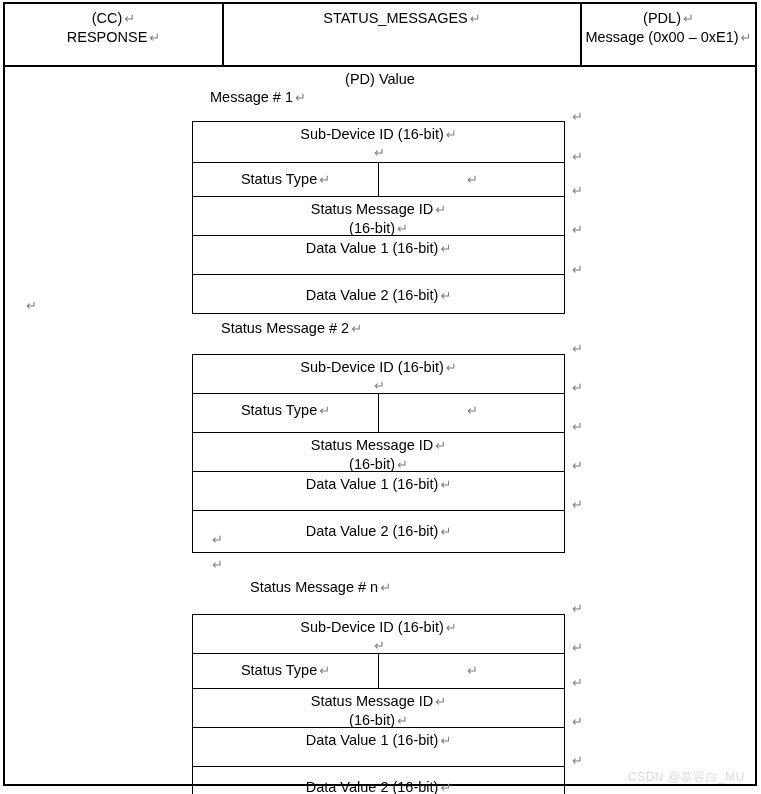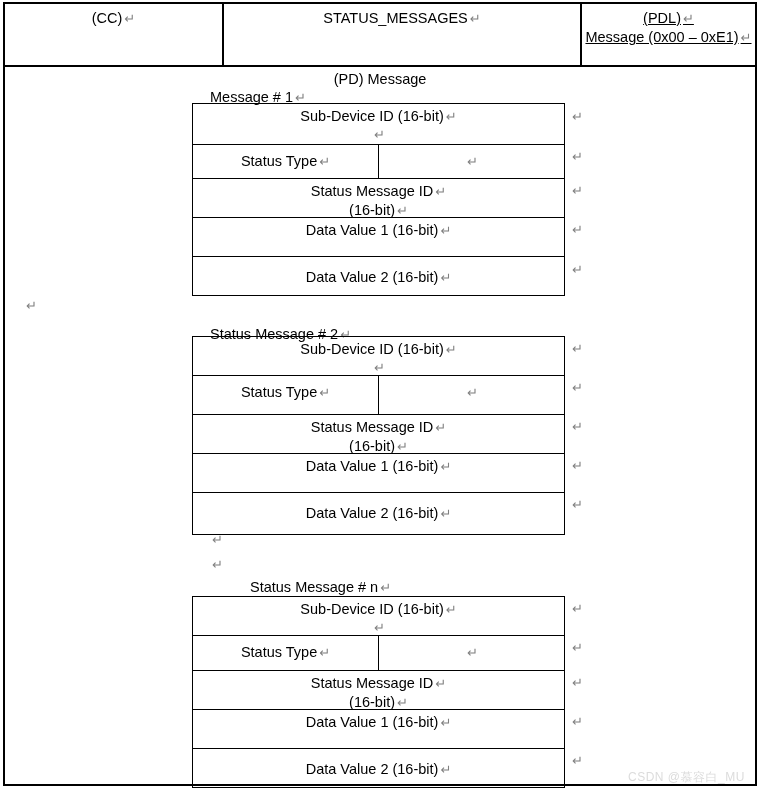--- a/index.html
+++ b/index.html
@@ -43,21 +43,21 @@
   .hdr-cell {
     box-sizing: border-box;
     padding-top: 5px;
     text-align: center;
     font-size: 14.5px;
     line-height: 18px;
     white-space: nowrap;
   }
   .hdr-cc  { width: 219px; border-right: 2px solid #000; }
   .hdr-pid { width: 358px; border-right: 2px solid #000; }
-  .hdr-pdl { flex: 1 1 auto; text-decoration: underline; }
+  .hdr-pdl { flex: 1 1 auto; }
 
   
   .body-area {
     position: absolute;
     left: 0;
     top: 63px;
     right: 0;
     bottom: 0;
   }
 
@@ -96,20 +96,21 @@
     color: #808080;
   }
 
   
   .msg-table {
     position: absolute;
     left: 187px;
     width: 373px;
     border: 1.5px solid #000;
     box-sizing: border-box;
+    margin-top: 18px;
   }
   .msg-row {
     position: relative;
     box-sizing: border-box;
     border-bottom: 1.5px solid #000;
     text-align: center;
     font-size: 14.5px;
     line-height: 18px;
   }
   .msg-row:last-child { border-bottom: none; }
@@ -163,41 +164,44 @@
 <div id="page">
 
   <div class="outer-table">
 
     <div class="header-row">
 
       <div class="hdr-cell hdr-cc">
         <div>
           <span>(CC)</span><span class="ret">↵</span>
         </div>
+        <div>
+          <span>RESPONSE</span><span class="ret">↵</span>
+        </div>
       </div>
 
       <div class="hdr-cell hdr-pid">
         <div>
           <span>STATUS_MESSAGES</span><span class="ret">↵</span>
         </div>
       </div>
 
       <div class="hdr-cell hdr-pdl">
         <div>
           <span>(PDL)</span><span class="ret">↵</span>
         </div>
         <div>
           <span>Message (0x00 – 0xE1)</span><span class="ret">↵</span>
         </div>
       </div>
     </div>
 
     <div class="body-area">
 
-      <div class="pd-status-line">(PD) Message</div>
+      <div class="pd-status-line">(PD) Value</div>
       <div class="msg1-line">
         <span>Message # 1</span><span class="ret">↵</span>
       </div>
 
       <div class="loose-ret" style="left:21px; top:232px;">↵</div>
 
       <div class="msg-table" style="top:36px;">
         <div class="msg-row" style="height:41px;">
           <span class="rowtext"><span>Sub-Device ID (16-bit)</span><span class="ret">↵</span></span>
           <span class="rowtext2 ret">↵</span>
@@ -217,21 +221,21 @@
           <span class="rowtext" style="padding-top:11px;"><span>Data Value 2 (16-bit)</span><span class="ret">↵</span></span>
         </div>
       </div>
 
       <div class="side-ret" style="top:43px;">↵</div>
       <div class="side-ret" style="top:83px;">↵</div>
       <div class="side-ret" style="top:117px;">↵</div>
       <div class="side-ret" style="top:156px;">↵</div>
       <div class="side-ret" style="top:196px;">↵</div>
 
-      <div class="block-caption" style="left:205px; top:252px;margin-top:6px;">
+      <div class="block-caption" style="left:216px; top:252px;">
         <span>Status Message  # 2</span><span class="ret">↵</span>
       </div>
 
       <div class="msg-table" style="top:269px;">
         <div class="msg-row" style="height:39px;">
           <span class="rowtext"><span>Sub-Device ID (16-bit)</span><span class="ret">↵</span></span>
           <span class="rowtext2 ret">↵</span>
         </div>
         <div class="msg-row row-split" style="height:39px;">
           <div class="cell-l"><span>Status Type</span><span class="ret">↵</span></div>

